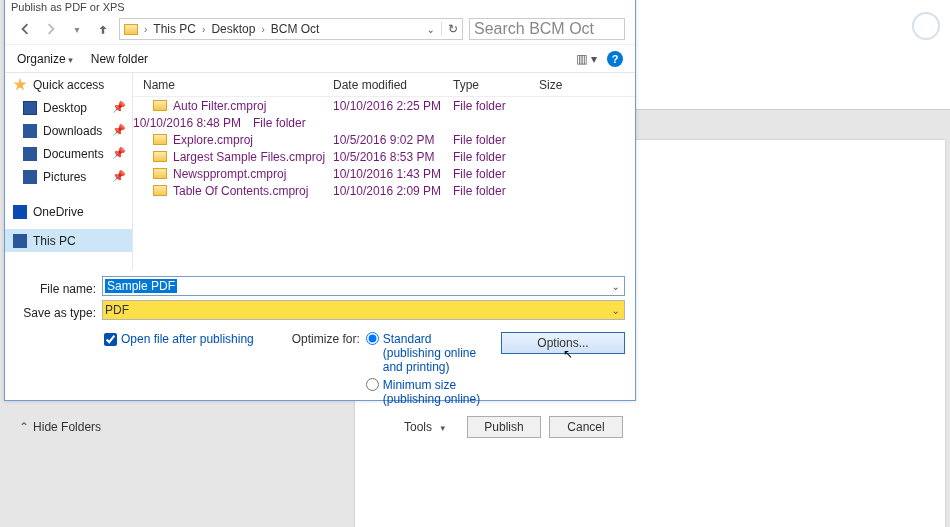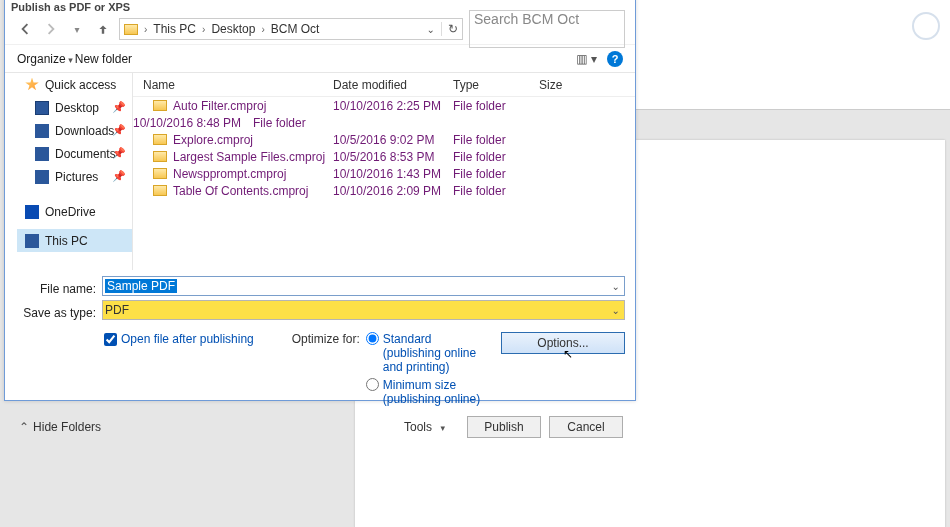--- a/index.html
+++ b/index.html
@@ -10,43 +10,43 @@
   .word-titlebar { position:absolute; left:636px; right:0; top:0; height:7px; background:#2b579a; }
   .word-label { position:absolute; right:160px; top:-5px; color:#dfe6f2; font-size:10px; }
   .word-wave { position:absolute; right:10px; top:12px; width:28px; height:28px; border:2px solid #8aa6c9; border-radius:50%; opacity:.35; }
   .styles-row { position:absolute; left:640px; top:48px; right:6px; height:32px; display:flex; gap:6px; color:#2e2e2e; font-size:11px; align-items:flex-start; overflow:hidden; }
   .styles-caption { position:absolute; left:636px; right:0; top:95px; text-align:center; font-size:11px; color:#444; }
   .page-back { position:absolute; left:0; top:110px; right:0; bottom:0; background:#e6e6e6; }
   .paper { position:absolute; left:355px; top:140px; width:590px; height:388px; background:#fff; box-shadow:0 0 2px #bbb; }
 
   
   .dialog { position:absolute; left:4px; top:-2px; width:632px; height:403px; background:#fff; border:1px solid #6f9bd8; box-shadow:0 0 4px rgba(0,0,0,.15); }
-  .dlg-title { height:15px; display:flex; align-items:center; font-size:11px; color:#444; padding:0 6px;font-weight:bold; }
+  .dlg-title { height:15px; display:flex; align-items:center; font-size:11px; color:#444; padding:0 6px; }
   .dlg-title .title-txt { white-space:nowrap; overflow:hidden; }
   .close-x { margin-left:auto; font-size:14px; color:#333; padding:0 8px; }
 
   
   .navrow { height:30px; display:flex; align-items:center; gap:6px; padding:0 10px; font-size:12px; color:#333; }
   .nav-btn { width:20px; height:20px; display:flex; align-items:center; justify-content:center; color:#666; }
   .nav-btn svg { width:12px; height:12px; }
   .path-box { flex:1; height:22px; border:1px solid #ccc; display:flex; align-items:center; padding:0 4px; gap:4px; background:#fff; }
   .path-chevron { color:#666; font-size:10px; margin:0 2px; }
   .path-dd { margin-left:auto; display:flex; align-items:center; gap:4px; color:#555; }
-  .search-box { width:156px; height:38px; border:1px solid #ccc; display:flex; padding:0 4px; color:#888; font-size:14px; }
-
-  
-  .toolrow { height:28px; display:flex; align-items:center; padding:0 12px; font-size:12px; color:#1a1a1a; gap:2px; border-top:1px solid #f0f0f0; }
+  .search-box { width:156px; height:22px; border:1px solid #ccc; display:flex; align-items:center; padding:0 4px; color:#888; font-size:16px; }
+
+  
+  .toolrow { height:28px; display:flex; align-items:center; padding:0 12px; font-size:12px; color:#1a1a1a; gap:18px; border-top:1px solid #f0f0f0; }
   .toolrow .dd::after { content:" ▾"; color:#555; font-size:9px; }
   .view-btns { margin-left:auto; display:flex; align-items:center; gap:10px; }
   .help-circle { width:16px; height:16px; border-radius:50%; background:#0078d7; color:#fff; font-size:11px; display:flex; align-items:center; justify-content:center; font-weight:bold; }
 
   
   .body { display:flex; height:198px; border-top:1px solid #e6e6e6; }
   .tree { width:128px; border-right:1px solid #e6e6e6; font-size:12px; background:#fff; overflow:hidden; }
-  .tree-item { display:flex; align-items:center; height:23px; padding:0 8px 0 18px; gap:6px; color:#222; cursor:pointer; position:relative;margin-left:12px; }
+  .tree-item { display:flex; align-items:center; height:23px; padding:0 8px 0 18px; gap:6px; color:#222; cursor:pointer; position:relative; }
   .tree-item.sel { background:#cde6f7; }
   .tree-item .pin { position:absolute; right:6px; color:#8a8a8a; font-size:11px; }
   .tree-item.header { padding-left:8px; }
   .ico { width:14px; height:14px; display:inline-block; }
   .ico-star { background:linear-gradient(135deg,#ffcc66,#ff9933); clip-path: polygon(50% 0,61% 35%,98% 35%,68% 57%,79% 91%,50% 70%,21% 91%,32% 57%,2% 35%,39% 35%); }
   .ico-desktop { background:#2b579a; border:1px solid #1a3d73; }
   .ico-down { background:#2b579a; }
   .ico-doc { background:#2b579a; }
   .ico-pic { background:#2b579a; }
   .ico-word { background:#2b579a; }

